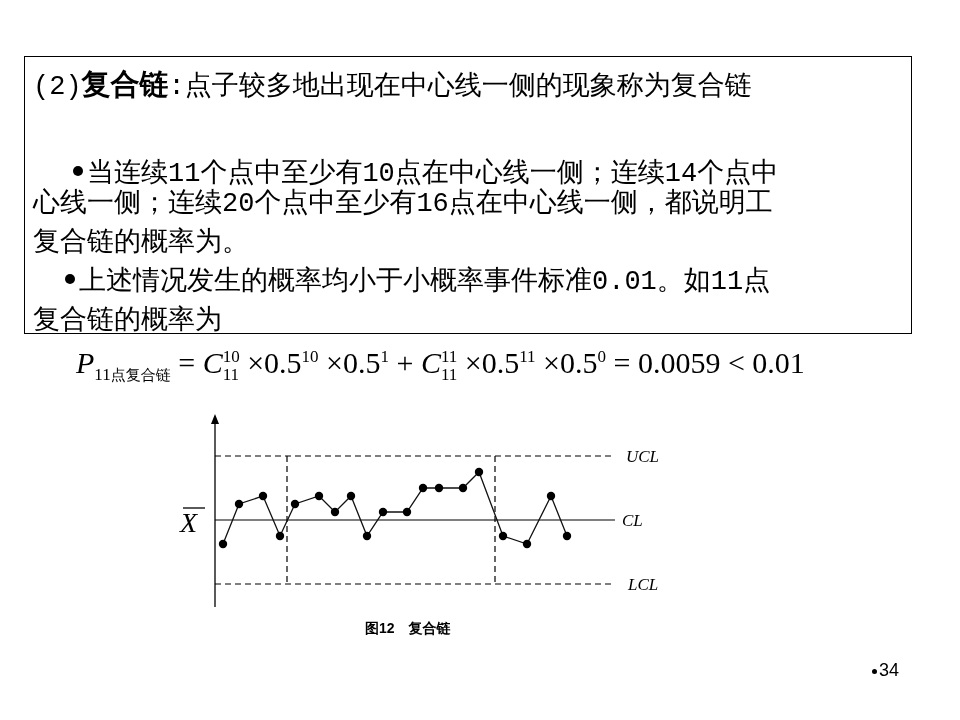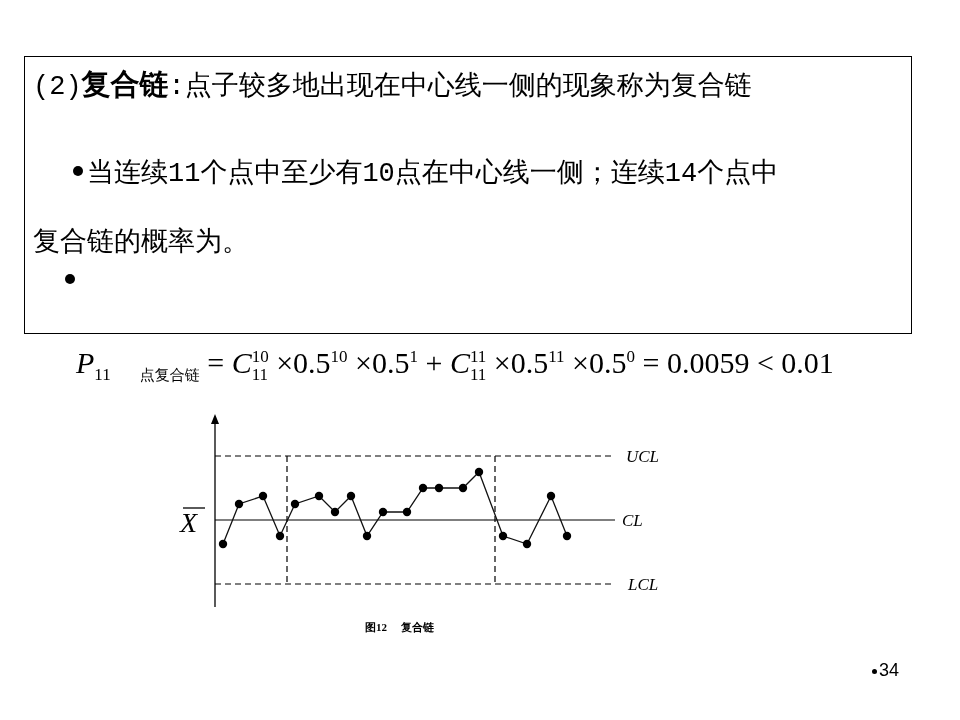--- a/index.html
+++ b/index.html
@@ -9,44 +9,46 @@
              border:1.5px solid #000; box-sizing:border-box; }
   .line { position:absolute; left:8px; white-space:nowrap; font-size:27px; line-height:51px;
           font-family:Liberation Mono, monospace; }
   .line .bold { font-weight:bold; font-size:29px; }
   .bullet { display:inline-block; width:10px; height:10px; border-radius:50%; background:#000;
             vertical-align:middle; margin-right:4px; margin-left:40px; position:relative; top:-3px; }
   .formula { position:absolute; left:76px; top:346px; font-family:"Liberation Serif", serif;
              font-size:30px; white-space:nowrap; }
   .formula i { font-style:italic; }
   .formula sub, .formula sup { font-size:17px; }
-  .formula .cn { font-size:15px;margin-left:29px; }
+  .formula .cn { font-size:15px; }
   .chart { position:absolute; left:0; top:0; }
-  .caption { position:absolute; left:365px; top:620px; font-size:11px; font-weight:bold;
-             font-family:Liberation Serif, serif; white-space:nowrap; }
+  .caption { position:absolute; left:365px; top:620px; font-size:14px; font-weight:bold;
+             font-family:Liberation Sans, sans-serif; white-space:nowrap; }
   .caption span + span { margin-left:14px; }
   .pagenum { position:absolute; left:872px; top:660px; font-size:18px;
              font-family:"Liberation Sans", sans-serif; }
   .pagenum .dot { display:inline-block; width:5px; height:5px; border-radius:50%; background:#000;
                   vertical-align:middle; margin-right:2px; }
 </style>
 </head>
 <body>
 
 <div class="textbox">
   <div class="line" style="top:4px;">
     <span>(2)</span><span class="bold">复合链</span><span>:点子较多地出现在中心线一侧的现象称为复合链</span>
   </div>
   <div class="line" style="top:44px; left:8px;margin-top:48px;">
     <span class="bullet"></span><span>当连续11个点中至少有10点在中心线一侧；连续14个点中</span>
   </div>
+  <div class="line" style="top:122px;">心线一侧；连续20个点中至少有16点在中心线一侧，都说明工</div>
   <div class="line" style="top:161px;">复合链的概率为。</div>
   <div class="line" style="top:200px; left:0;">
-    <span class="bullet"></span>
+    <span class="bullet"></span><span>上述情况发生的概率均小于小概率事件标准0.01。如11点</span>
   </div>
+  <div class="line" style="top:239px;">复合链的概率为</div>
 </div>
 
 <div class="formula">
   <i>P</i><sub><span>11</span><span class="cn">点复合链</span></sub>
   <span>=</span>
   <i>C</i><span style="display:inline-flex;flex-direction:column;vertical-align:middle;font-size:17px;line-height:18px;">
       <span>10</span>
       <span>11</span>
     </span>
   <span>×0.5</span><sup>10</sup>

